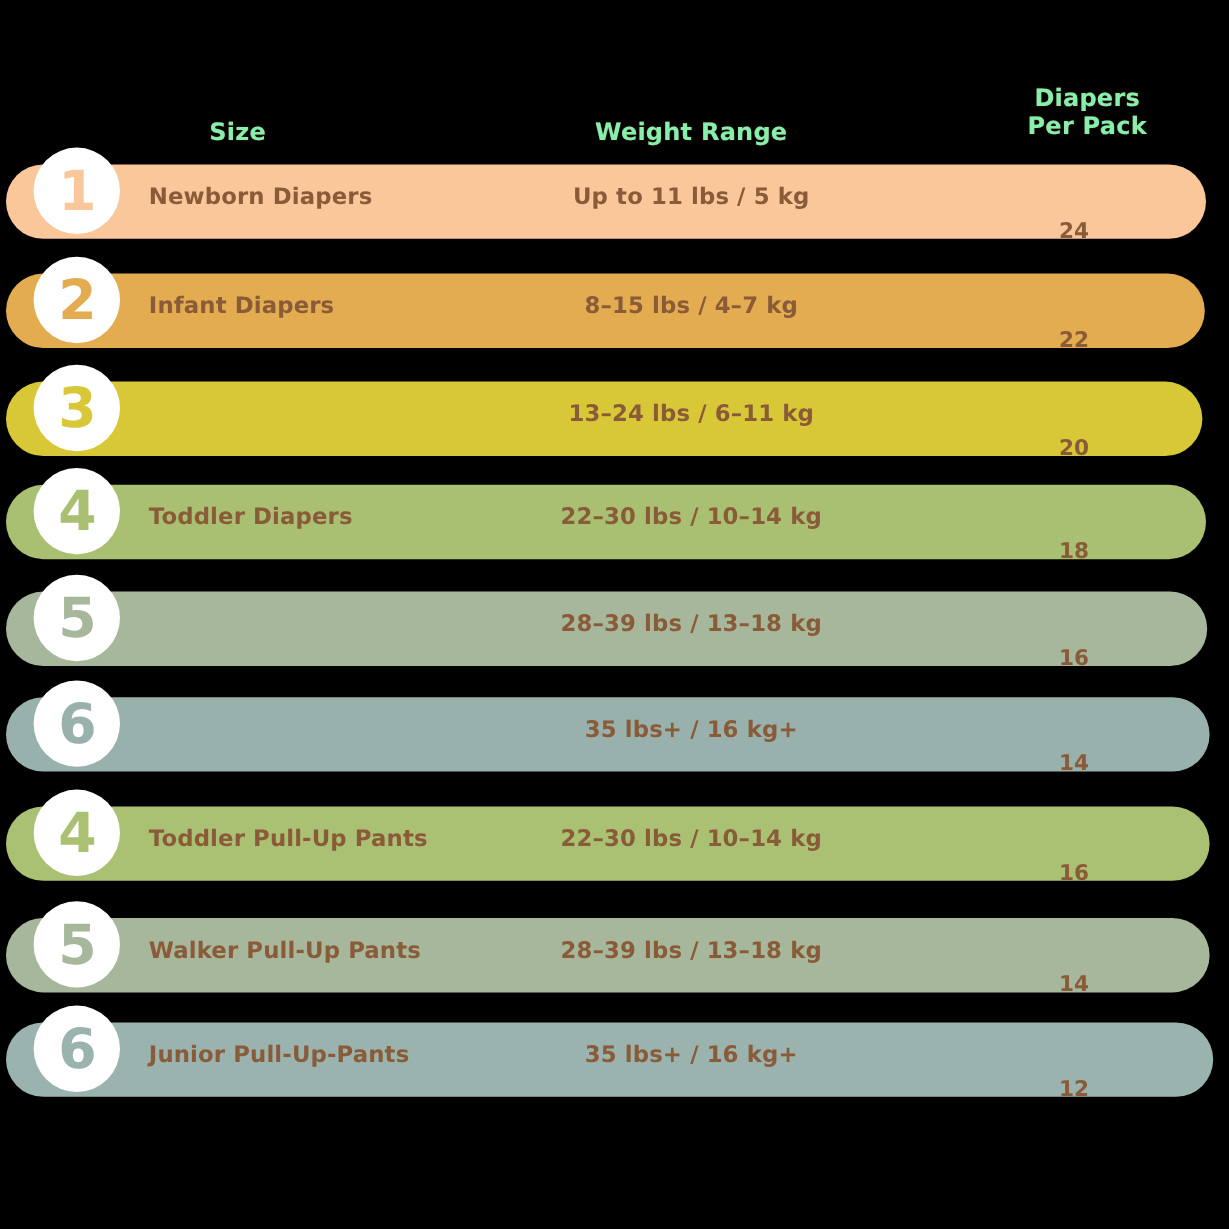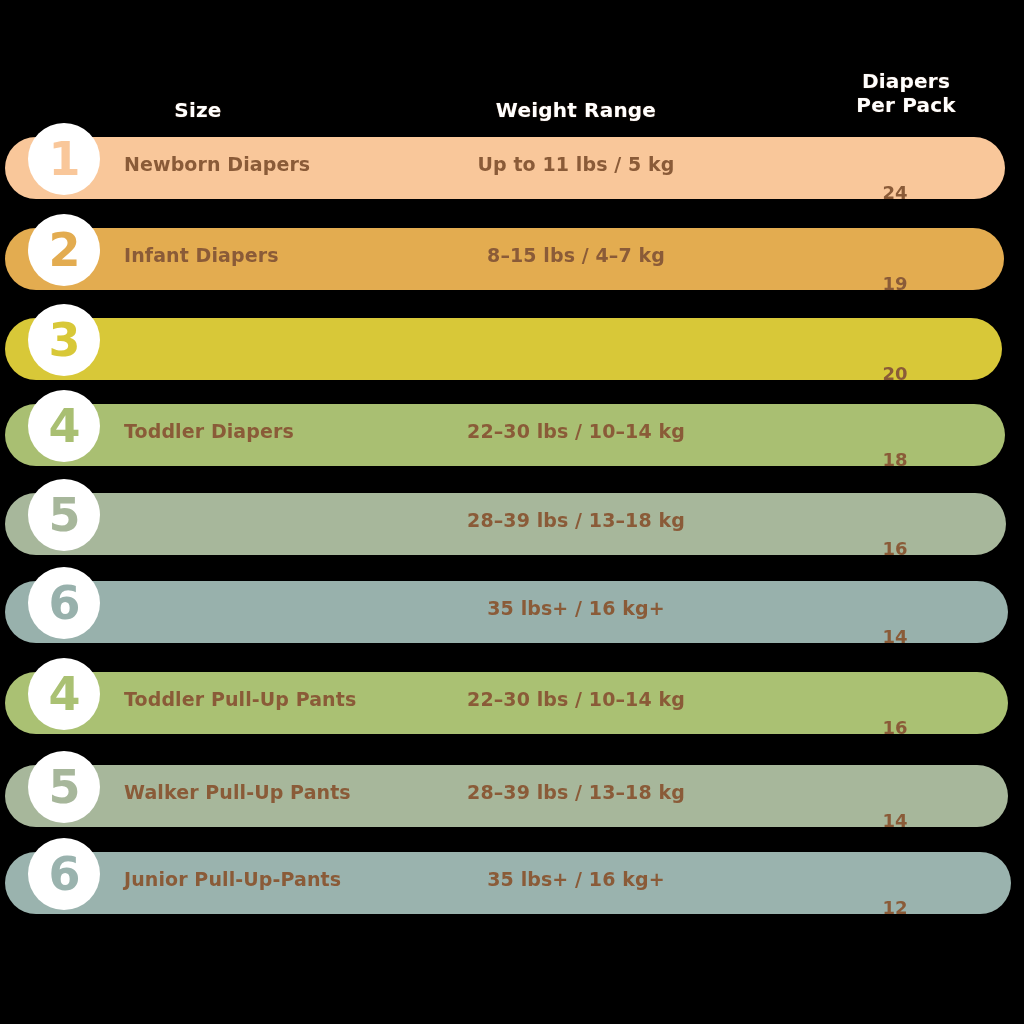--- a/index.html
+++ b/index.html
@@ -26,21 +26,21 @@
   
   .header {
     position: absolute;
     left: 0;
     top: 62px;
     width: 1024px;
     height: 64px;
   }
   .hdr {
     position: absolute;
-    color: #ffffff;
+    color: #86efac;
     font-weight: 800;
     font-size: 20px;
     letter-spacing: 0.2px;
     line-height: 1.18;
     text-align: center;
     filter: blur(0.45px);
     text-shadow: 0 0 1.1px rgba(138,91,56,0.85);
   }
   .hdr-size   { left: 128px;  top: 37px; width: 140px; }
   .hdr-weight { left: 456px;  top: 37px; width: 240px; }
@@ -126,25 +126,26 @@
         <div class="badge" style="color: rgb(249, 199, 154);">1</div>
         <div class="cell cell-name">Newborn Diapers</div>
         <div class="cell cell-weight">Up to 11 lbs / 5 kg</div>
         <div class="cell cell-pack">24</div>
       </div>
       <div class="row" style="top: 228px; width: 1024px;">
         <div class="bar" style="width: 999px; background: rgb(227, 172, 80);"></div>
         <div class="badge" style="color: rgb(227, 172, 80);">2</div>
         <div class="cell cell-name">Infant Diapers</div>
         <div class="cell cell-weight">8–15 lbs / 4–7 kg</div>
-        <div class="cell cell-pack">19</div>
+        <div class="cell cell-pack">22</div>
       </div>
       <div class="row" style="top: 318px; width: 1024px;">
         <div class="bar" style="width: 997px; background: rgb(216, 200, 56);"></div>
         <div class="badge" style="color: rgb(216, 200, 56);">3</div>
+        <div class="cell cell-weight">13–24 lbs / 6–11 kg</div>
         <div class="cell cell-pack">20</div>
       </div>
       <div class="row" style="top: 404px; width: 1024px;">
         <div class="bar" style="width: 1000px; background: rgb(169, 191, 114);"></div>
         <div class="badge" style="color: rgb(169, 191, 114);">4</div>
         <div class="cell cell-name">Toddler Diapers</div>
         <div class="cell cell-weight">22–30 lbs / 10–14 kg</div>
         <div class="cell cell-pack">18</div>
       </div>
       <div class="row" style="top: 493px; width: 1024px;">

